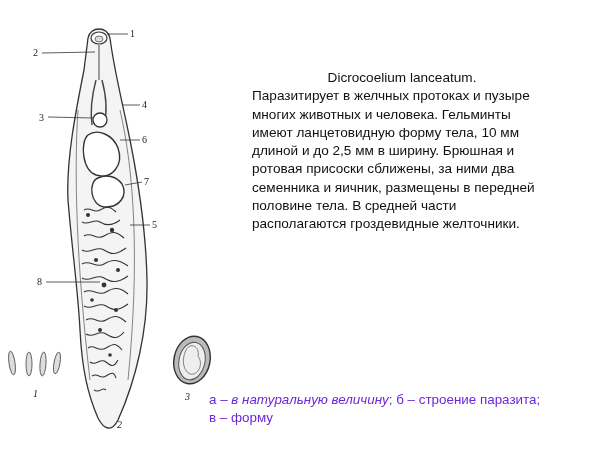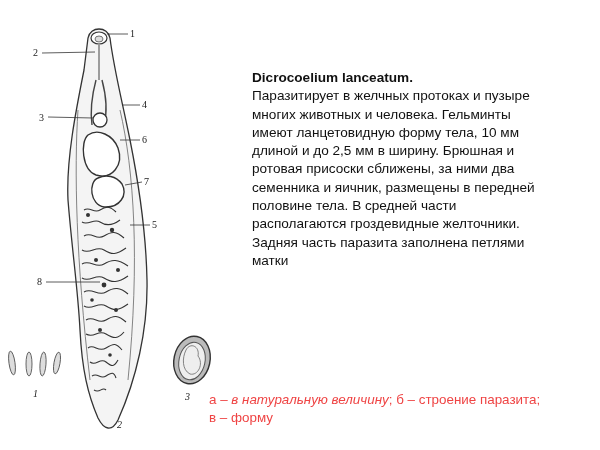--- a/index.html
+++ b/index.html
@@ -2,24 +2,24 @@
 <html><head>
   <meta charset="utf-8">
   <style>
     html, body { margin: 0; padding: 0; background: #ffffff; }
     body { width: 600px; height: 450px; position: relative; overflow: hidden;
            font-family: "Liberation Sans", sans-serif; color: #000; }
     .figure { position: absolute; left: 0; top: 0; width: 240px; height: 450px; }
     .figure svg { position: absolute; left: 0; top: 0; }
     .desc { position: absolute; left: 252px; top: 69px; width: 300px;
             font-size: 13.6px; line-height: 18.3px; color: #111; }
-    .desc .title { font-weight: bold; }
+    .desc .title { font-weight: normal; text-align: center; }
     .desc p { margin: 0; }
     .caption { position: absolute; left: 209px; top: 391px; width: 390px;
-               font-size: 13.4px; line-height: 18px; color: #ef4444; }
+               font-size: 13.4px; line-height: 18px; color: #6d28d9; }
     .caption i { font-style: italic; }
     .lbl { font-family: "Liberation Serif", serif; font-size: 10px; fill: #222; }
     .lbl-i { font-family: "Liberation Serif", serif; font-size: 10px; font-style: italic; fill: #222; }
   </style>
 </head>
 <body>
 
 <div class="figure">
   <svg width="240" height="450" viewBox="0 0 240 450">
 
@@ -101,19 +101,18 @@
       <ellipse cx="192" cy="361" rx="13" ry="19" transform="rotate(12 192 361)" fill="#eee" stroke="#555" stroke-width="1"></ellipse>
       <path d="M186,350 C190,342 200,346 198,356 C204,364 198,376 190,374 C182,370 182,358 186,350 Z" fill="none" stroke="#666" stroke-width="0.8"></path>
     </g>
     <text class="lbl-i" x="185" y="400">3</text>
   </svg>
 </div>
 
 <div class="desc">
   <p class="title">Dicrocoelium lanceatum.</p>
   <p>Паразитирует в желчных протоках и пузыре многих животных и человека. Гельминты имеют ланцетовидную форму тела, 10 мм длиной и до 2,5 мм в ширину. Брюшная и ротовая присоски сближены, за ними два семенника и яичник, размещены в передней половине тела. В средней части располагаются гроздевидные желточники.</p>
-  <p>Задняя часть паразита заполнена петлями матки</p>
 </div>
 
 <div class="caption">
   <span>а – </span><i>в натуральную величину</i><span>; б – строение паразита;</span><br>
   <span>в – форму</span>
 </div>
 
 </body></html>

